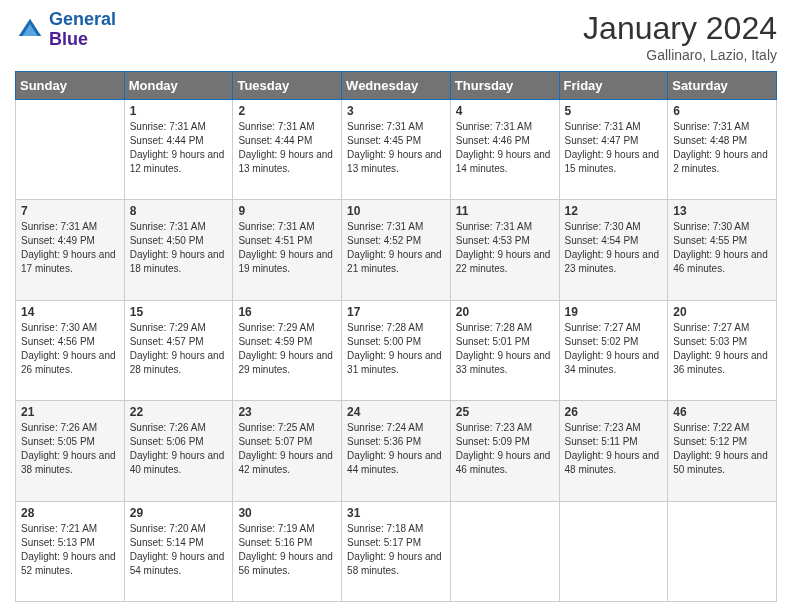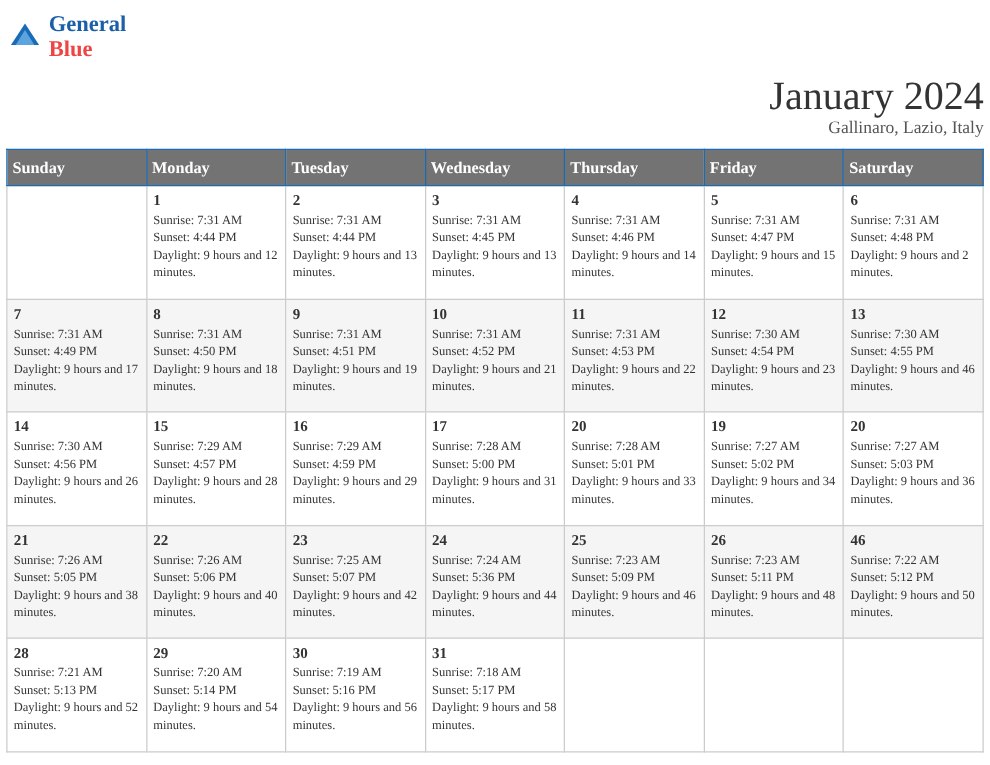--- a/index.html
+++ b/index.html
@@ -6,24 +6,23 @@
     body {
       font-family: Arial, sans-serif;
       background: #fff;
       width: 792px;
       height: 612px;
       overflow: hidden;
     }
     .page {
       width: 792px;
       height: 612px;
-      padding: 10px 5px;
+      padding: 10px 15px;
       display: flex;
       flex-direction: column;
-      font-family: Liberation Serif, serif;
     }
     .header {
       display: flex;
       justify-content: space-between;
       align-items: flex-start;
       margin-bottom: 8px;
     }
     .logo {
       display: flex;
       align-items: center;
@@ -42,21 +41,20 @@
       width: 30px;
       height: 30px;
     }
     .title-block {
       text-align: right;
     }
     .month-title {
       font-size: 32px;
       font-weight: normal;
       color: #333;
-      margin-top: 48px;
     }
     .subtitle {
       font-size: 14px;
       color: #555;
     }
     .calendar {
       flex: 1;
       border: 1px solid #ccc;
       border-collapse: collapse;
       width: 100%;
@@ -103,21 +101,21 @@
 
 <div class="page">
   <div class="header">
     <div class="logo">
       <svg class="logo-icon" viewBox="0 0 40 40">
         <polygon points="20,5 35,28 5,28" fill="#1a6bb5"></polygon>
         <polygon points="20,12 30,28 10,28" fill="#5ba4e0"></polygon>
       </svg>
       <div class="logo-text">
         <div><span>General</span></div>
-        <div><span style="color:#ef4444">Blue</span></div>
+        <div><span style="color:#4c1d95">Blue</span></div>
       </div>
     </div>
     <div class="title-block">
       <div class="month-title">January 2024</div>
       <div class="subtitle">Gallinaro, Lazio, Italy</div>
     </div>
   </div>
 
   <table class="calendar">
     <thead>

